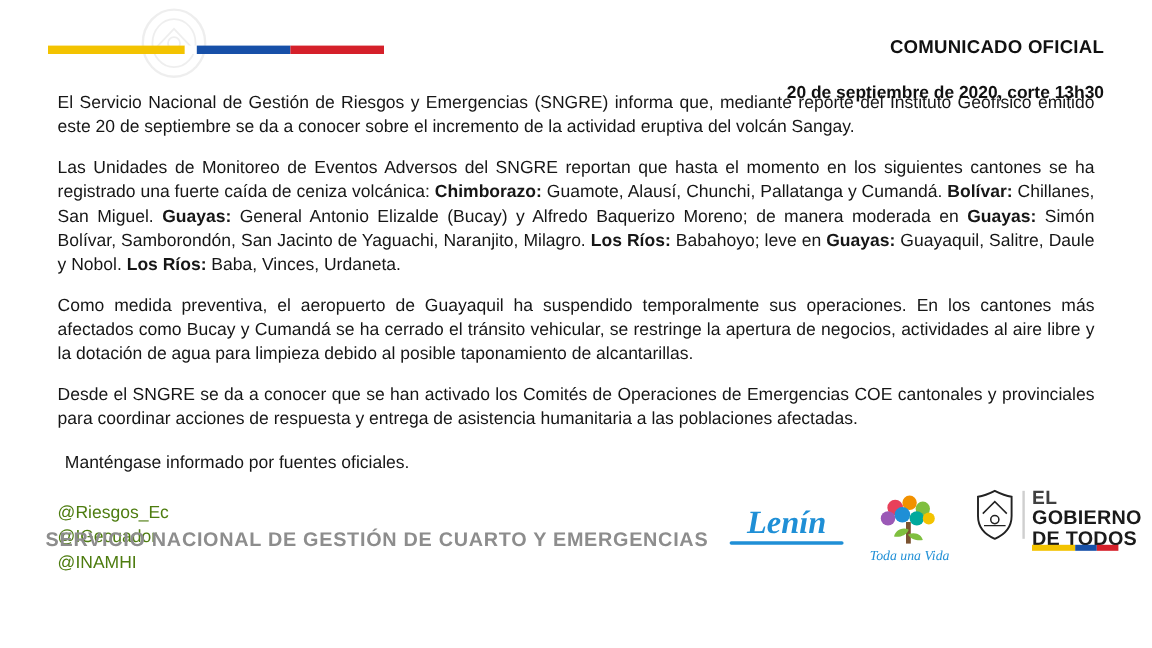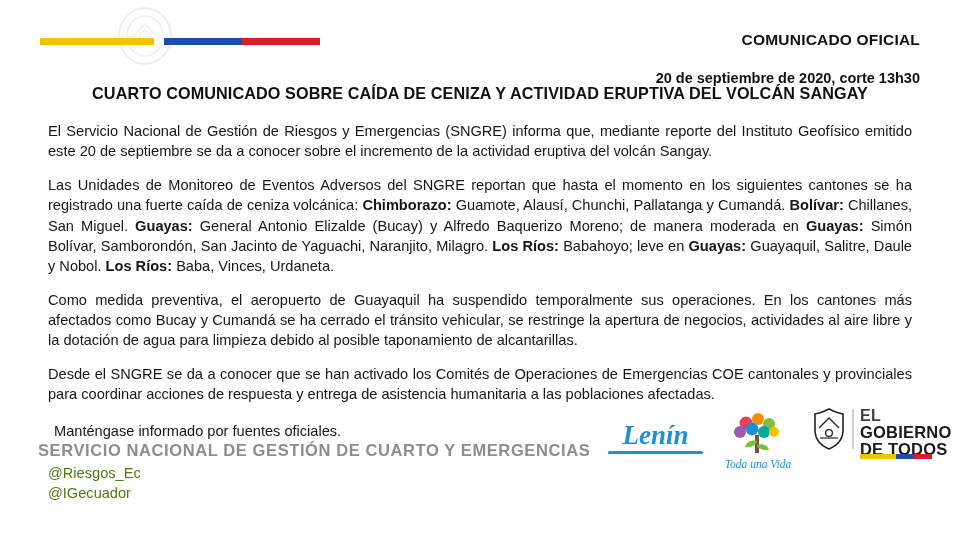--- a/index.html
+++ b/index.html
@@ -252,39 +252,39 @@
       <div class="seg gap"></div>
       <div class="seg blue"></div>
       <div class="seg red"></div>
     </div>
     <div class="header-right">
       <div class="comunicado-oficial">COMUNICADO OFICIAL</div>
       <div class="fecha">20 de septiembre de 2020, corte 13h30</div>
     </div>
   </div>
 
-  <div class="doc-title">CUARTO COMUNICADO SOBRE CAÍDA DE CENIZA  Y ACTIVIDAD ERUPTIVA DEL VOLCÁN SANGAY</div>
 
   <div class="body-wrap">
 
     <p class="para">El Servicio Nacional de Gestión de Riesgos y Emergencias (SNGRE) informa que, mediante reporte del Instituto Geofísico emitido este 20 de septiembre se da a conocer sobre el incremento de la actividad eruptiva del volcán Sangay.</p>
 
     <p class="para">
       <span>Las Unidades de Monitoreo de Eventos Adversos del SNGRE reportan que hasta el momento en los siguientes cantones se ha registrado una fuerte caída de ceniza volcánica: </span><b>Chimborazo:</b><span> Guamote, Alausí, Chunchi, Pallatanga y Cumandá. </span><b>Bolívar:</b><span> Chillanes, San Miguel. </span><b>Guayas:</b><span> General Antonio Elizalde (Bucay) y Alfredo Baquerizo Moreno; de manera moderada en </span><b>Guayas:</b><span> Simón Bolívar, Samborondón, San Jacinto de Yaguachi, Naranjito, Milagro. </span><b>Los Ríos:</b><span> Babahoyo; leve en </span><b>Guayas:</b><span> Guayaquil, Salitre, Daule y Nobol. </span><b>Los Ríos:</b><span> Baba, Vinces, Urdaneta.</span>
     </p>
 
     <p class="para">Como medida preventiva, el aeropuerto de Guayaquil ha suspendido temporalmente sus operaciones. En los cantones más afectados como Bucay y Cumandá se ha cerrado el tránsito vehicular, se restringe la apertura de negocios, actividades al aire libre y la dotación de agua para limpieza debido al posible taponamiento de alcantarillas.</p>
 
     <p class="para">Desde el SNGRE se da a conocer que se han activado los Comités de Operaciones de Emergencias COE cantonales y provinciales para coordinar acciones de respuesta y entrega de asistencia humanitaria a las poblaciones afectadas.</p>
 
     <div class="mantengase">Manténgase informado por fuentes oficiales.</div>
 
     <div class="handles">
       <div>@Riesgos_Ec</div>
       <div>@IGecuador</div>
+      <div>@INAMHI</div>
     </div>
   </div>
 
   <div class="footer">
 
     <div class="footer-text">SERVICIO NACIONAL DE GESTIÓN DE CUARTO Y EMERGENCIAS</div>
 
     <div class="logo-lenin">
       <div class="word">Lenín</div>
       <div class="underline"></div>

